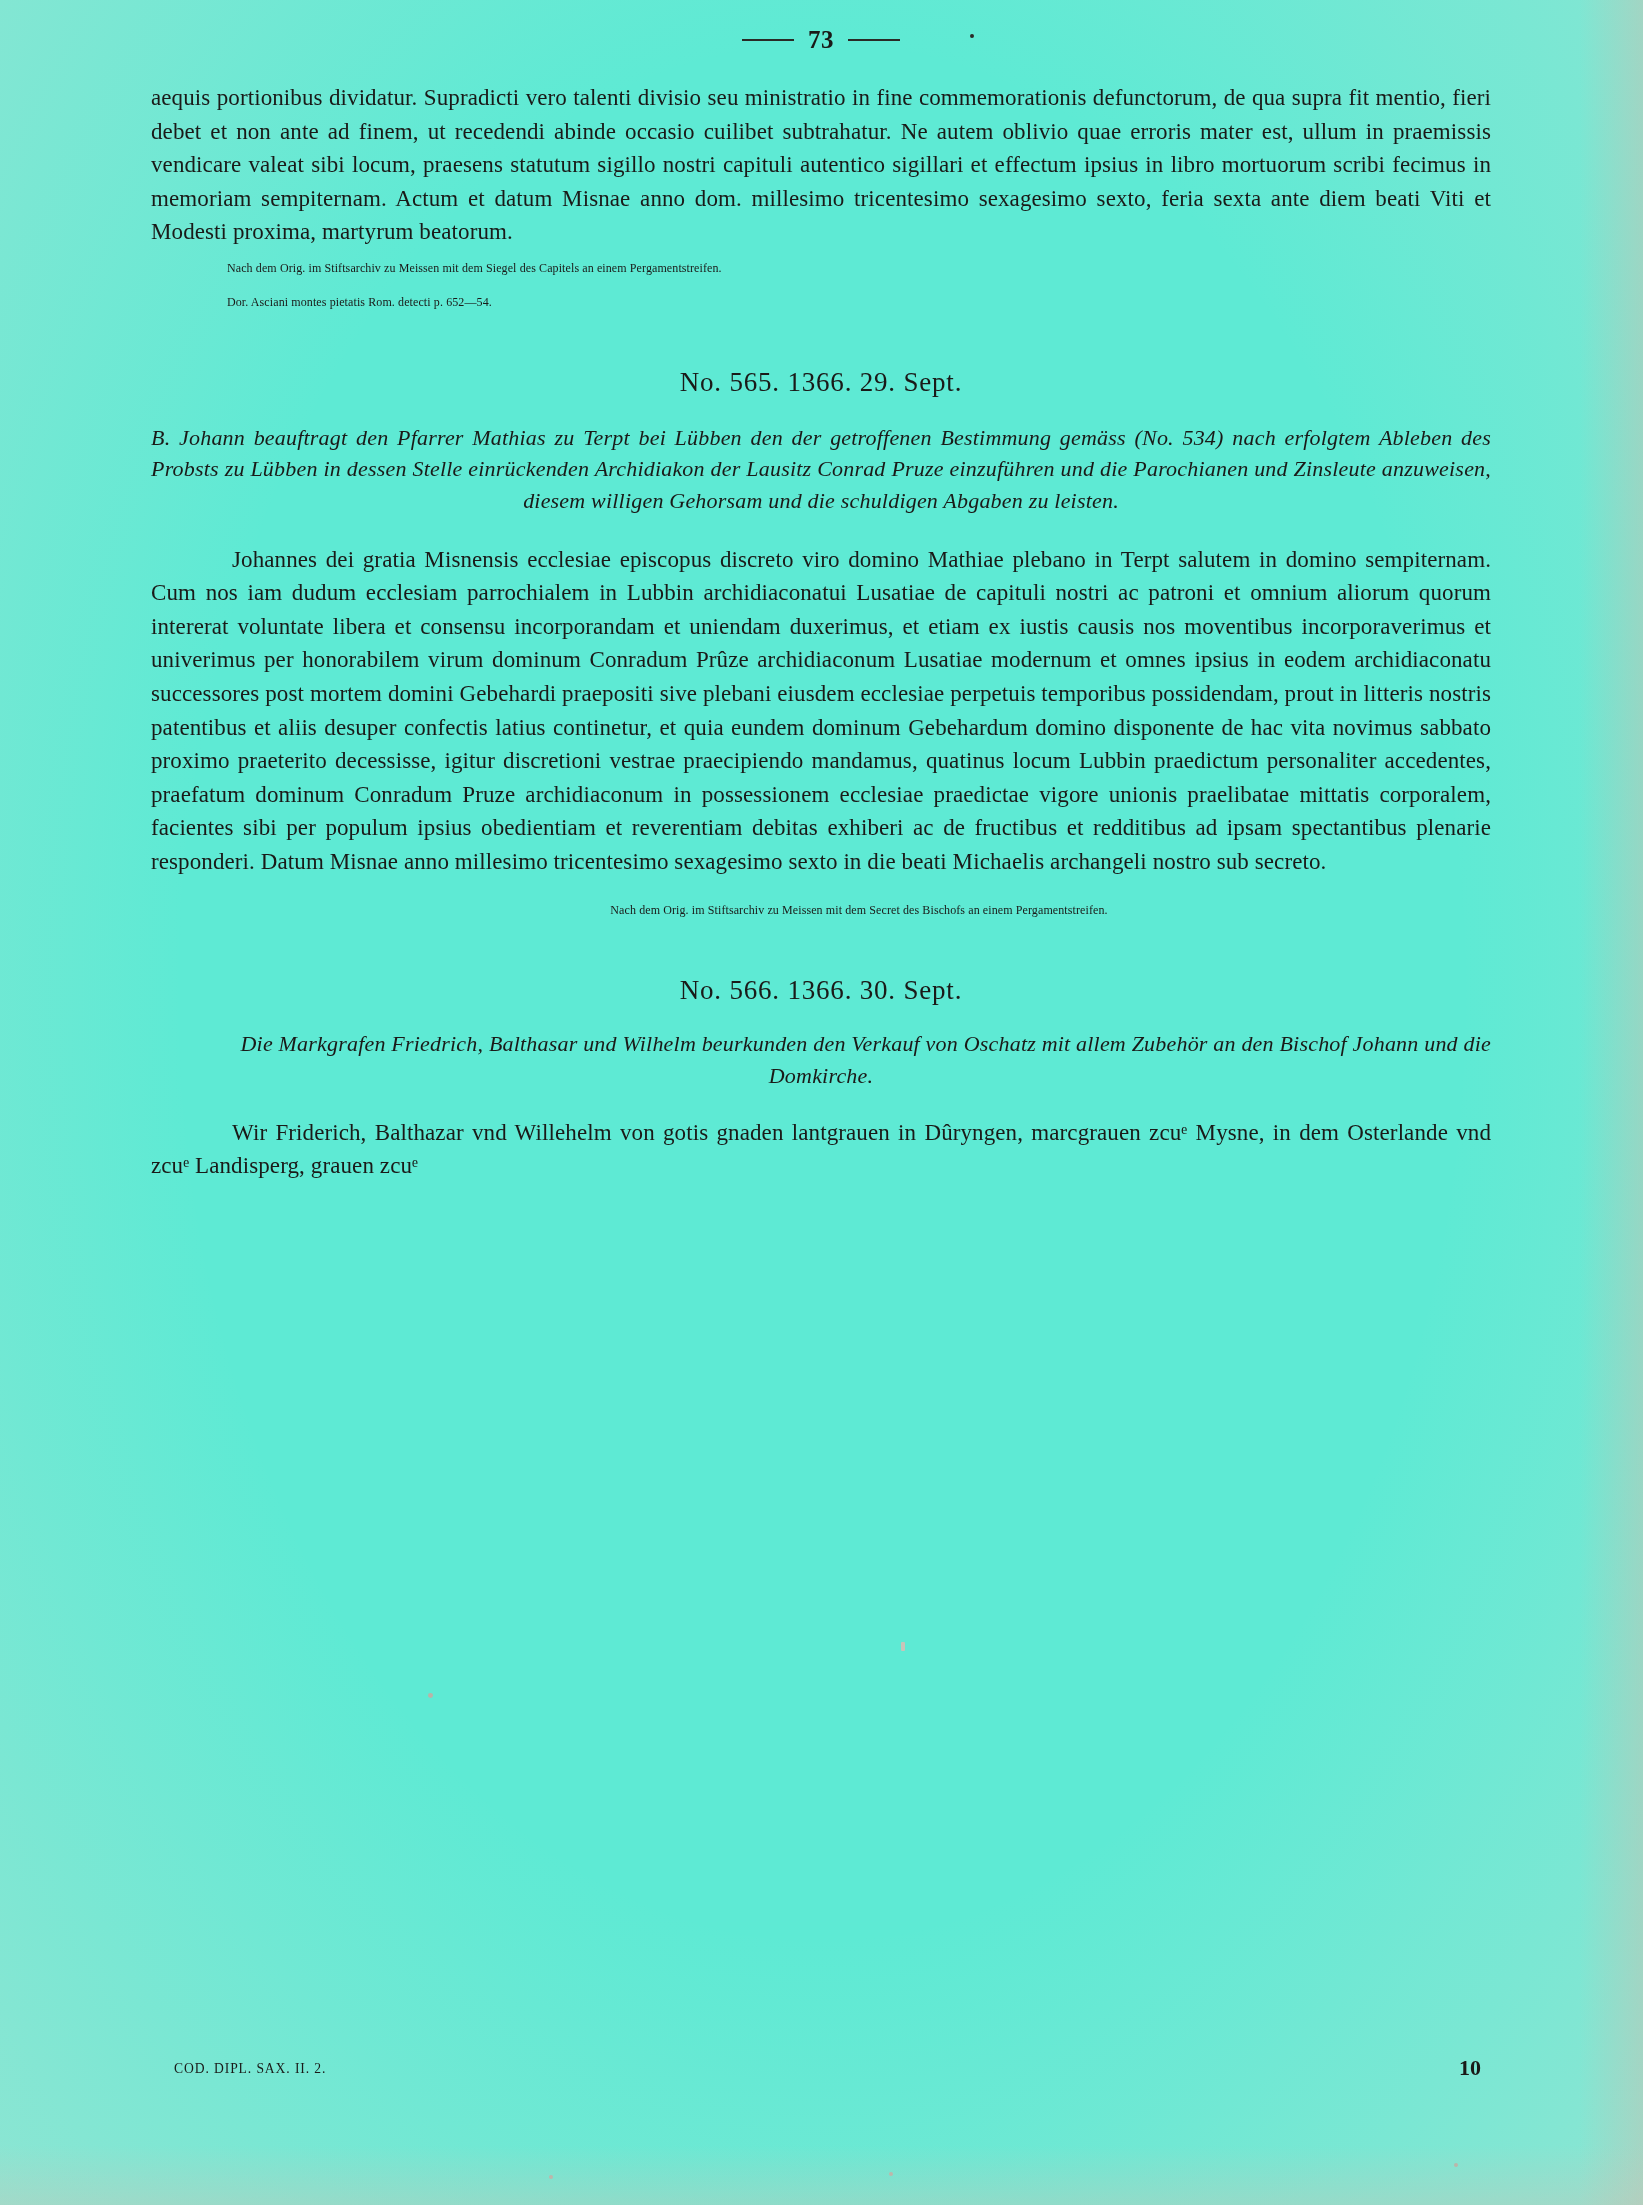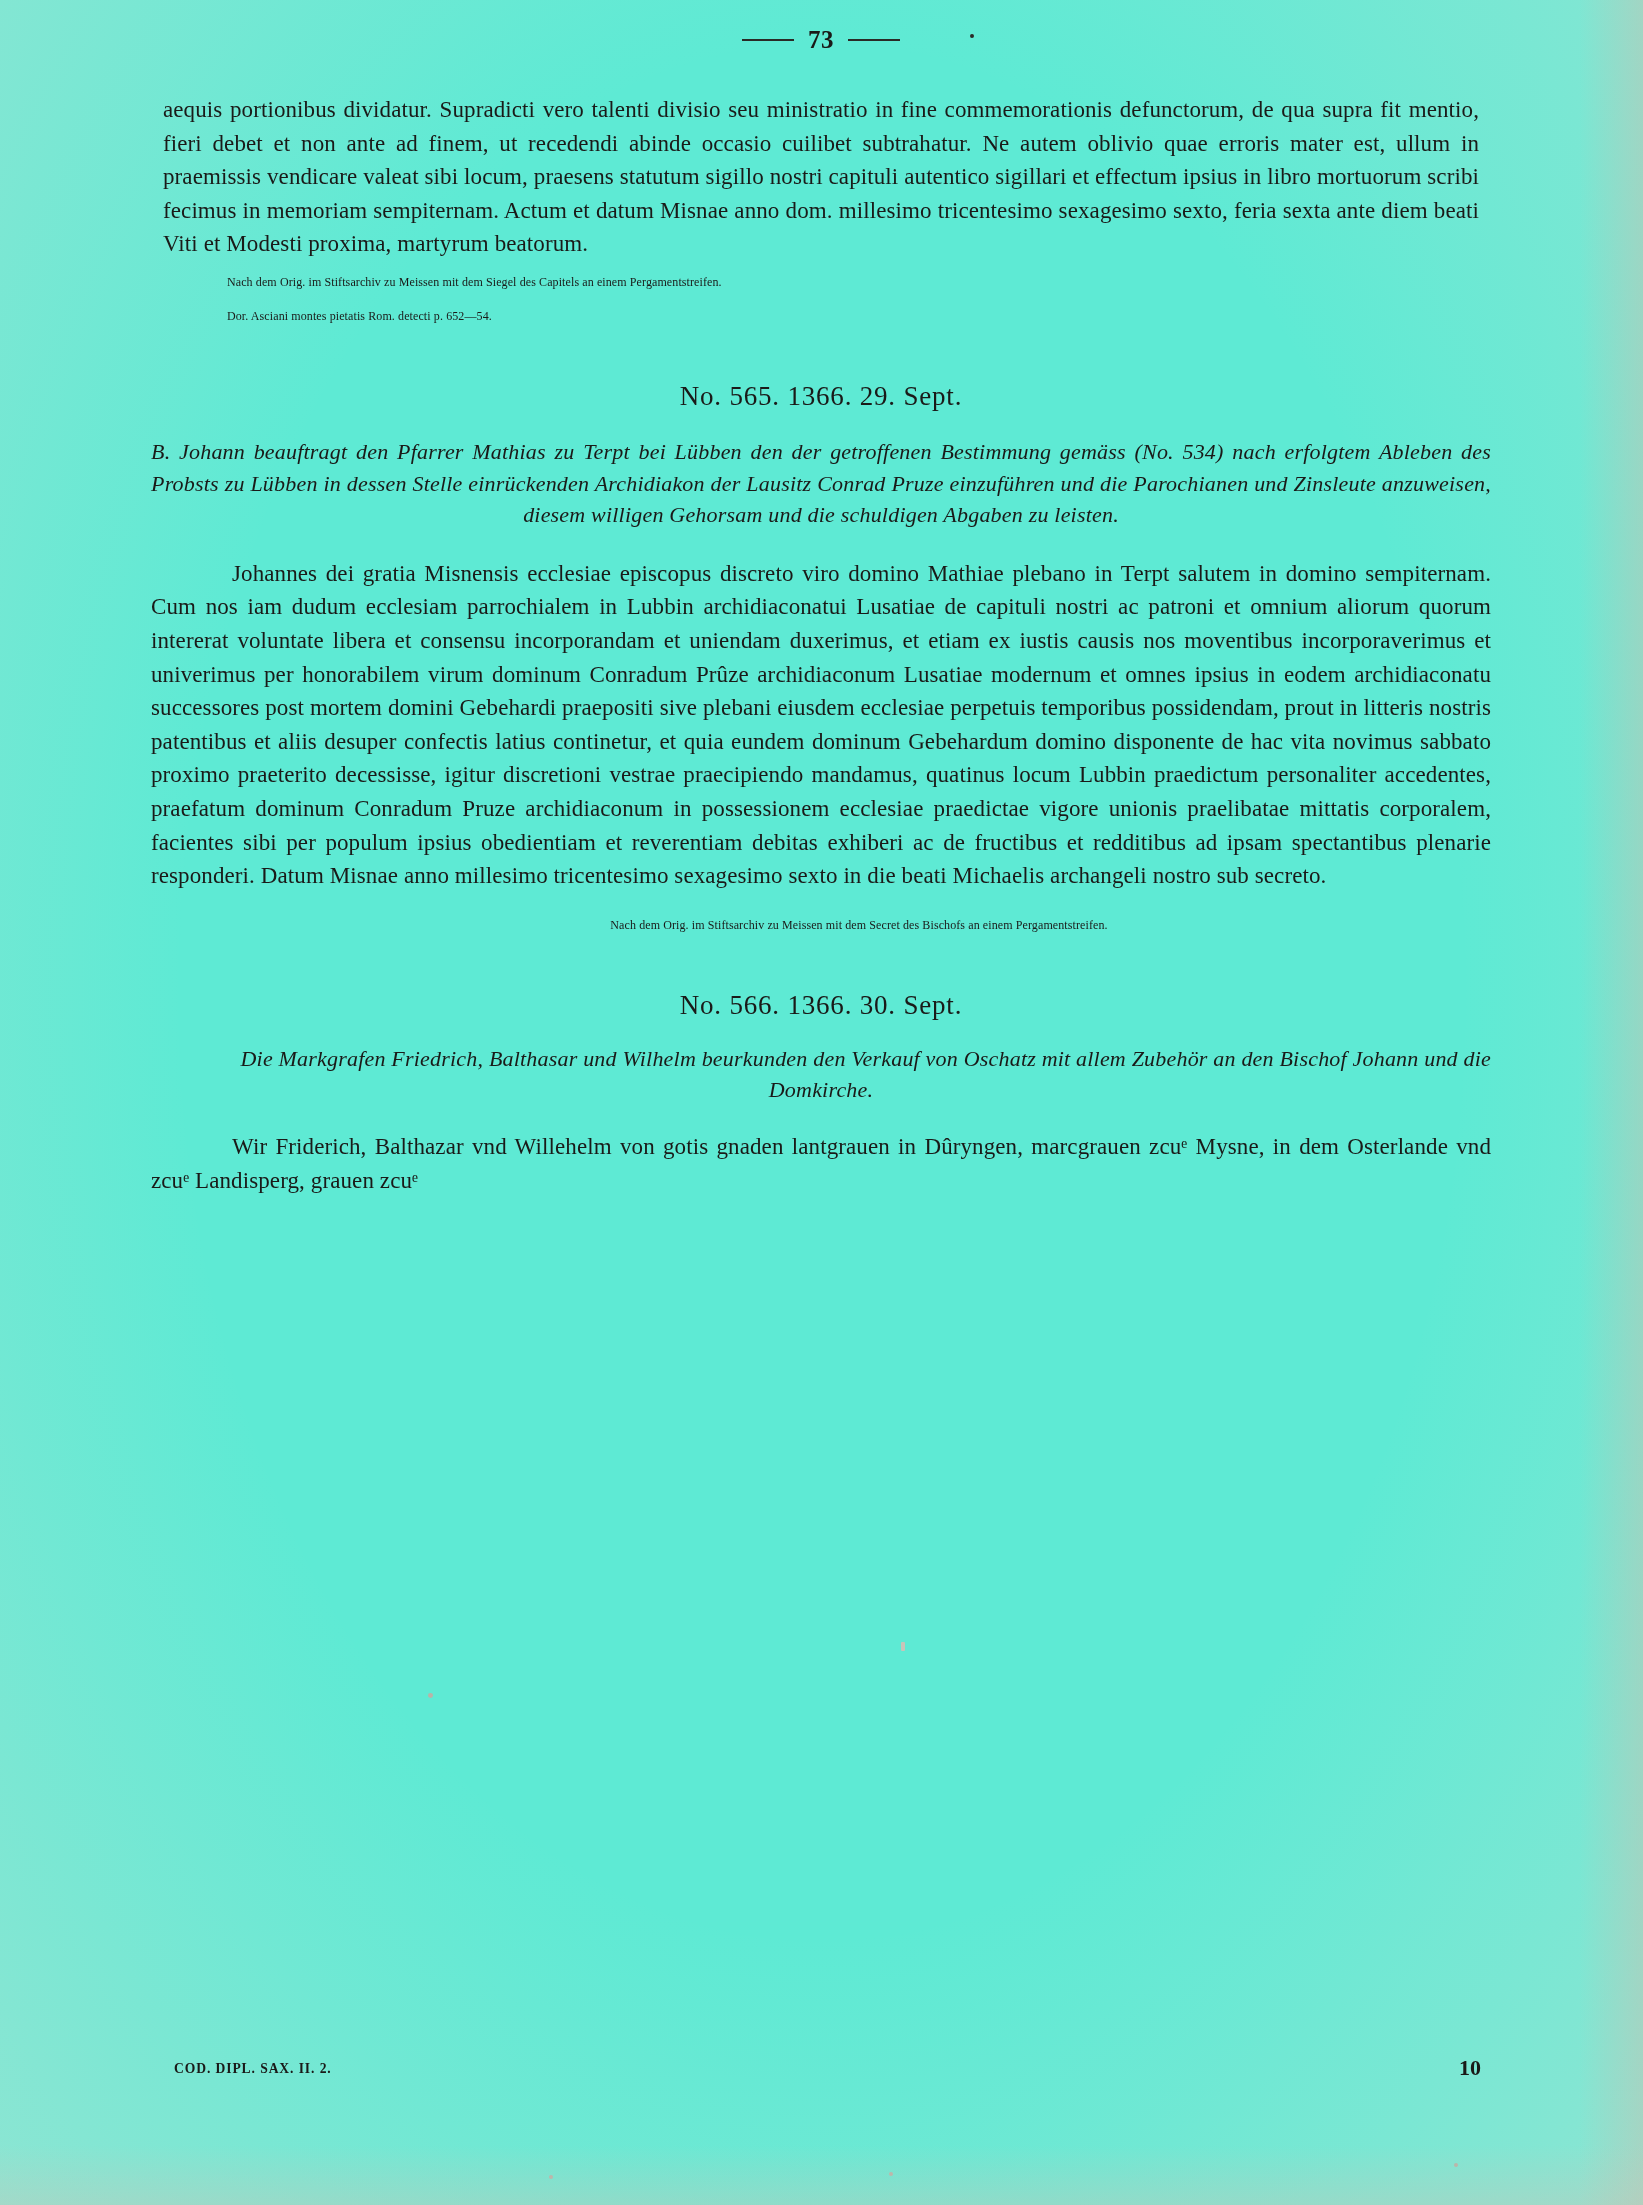--- a/index.html
+++ b/index.html
@@ -72,21 +72,21 @@
   }
   
   .para {
     font-size: 23px;
     line-height: 1.46;
     text-align: justify;
     text-align-last: left;
     letter-spacing: 0.1px;
   }
   .para.cont {
-    margin: 12px;
+    margin: 0;
   }
   .para.indent {
     text-indent: 81px;
   }
   .source-note {
     font-size: 12px;
     line-height: 1.5;
     margin-top: 9.8px;
     margin-left: 76px;
     letter-spacing: 0.1px;
@@ -123,21 +123,21 @@
     left: 151px;
     right: 151px;
     top: 2061px;
     height: 33px;
   }
   .signature {
     position: absolute;
     left: 23px;
     top: 0;
     font-size: 13.6px;
-    font-weight: bold;
+    font-weight: normal;
     letter-spacing: 0.9px;
   }
   .folio {
     position: absolute;
     right: 12px;
     top: -6.5px;
     font-size: 22px;
     font-weight: bold;
   }
   

